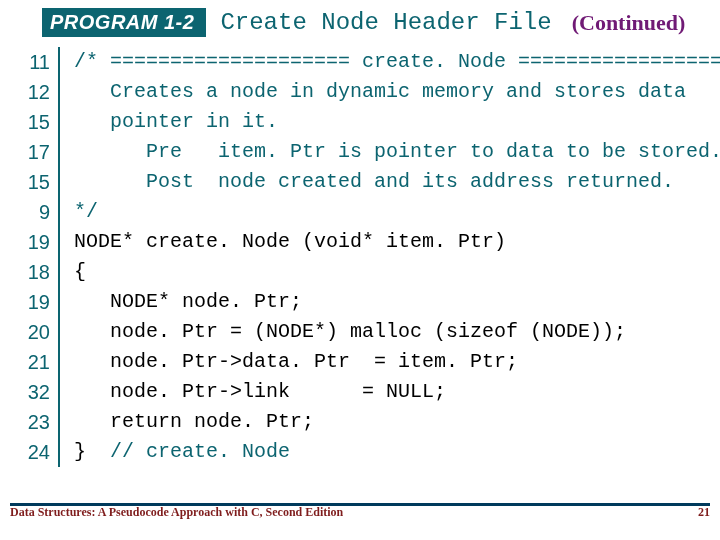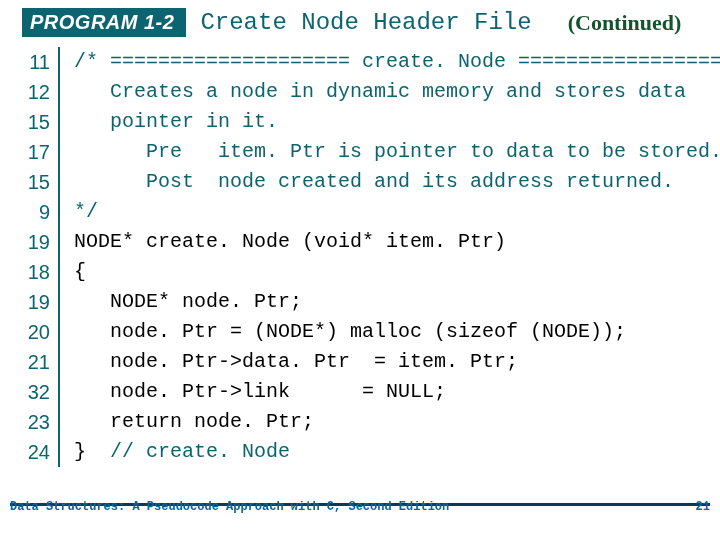--- a/index.html
+++ b/index.html
@@ -17,33 +17,34 @@
   }
   .program-label {
     background: #0c6470;
     color: #ffffff;
     font-weight: bold;
     font-style: italic;
     font-size: 20px;
     padding: 3px 12px 3px 8px;
     letter-spacing: 0.5px;
     font-family: Arial, sans-serif;
+    margin-left: 20px;
   }
   .program-title {
     color: #0c6470;
     font-size: 24px;
     margin-left: 14px;
     font-family: Liberation Mono, monospace;
   }
   .continued {
-    color: #14532d;
+    color: #701a75;
     font-weight: bold;
     font-family: "Times New Roman", serif;
     font-size: 22px;
-    margin-left: 36px;
+    margin-left: 20px;
   }
   .code-area {
     display: flex;
     padding-left: 22px;
     margin-top: 6px;
   }
   .line-numbers {
     color: #0c6470;
     font-family: Liberation Sans, sans-serif;
     font-size: 20px;
@@ -64,29 +65,29 @@
   .code { color: #000000; }
   .footer-rule {
     position: absolute;
     left: 10px;
     right: 10px;
     bottom: 34px;
     border-top: 3px solid #003a5c;
   }
   .footer {
     position: absolute;
-    bottom: 26px;
+    bottom: 20px;
     left: 10px;
     right: 10px;
     display: flex;
     justify-content: space-between;
-    font-family: Liberation Mono, monospace;
+    font-family: Liberation Serif, serif;
     font-size: 12px;
     font-weight: bold;
-    color: #0369a1;
+    color: #7f1d1d;
   }
 </style>
 </head>
 <body>
 
 <div class="header">
   <span class="program-label">PROGRAM 1-2</span>
   <span class="program-title">Create Node Header File</span>
   <span class="continued">(Continued)</span>
 </div>

